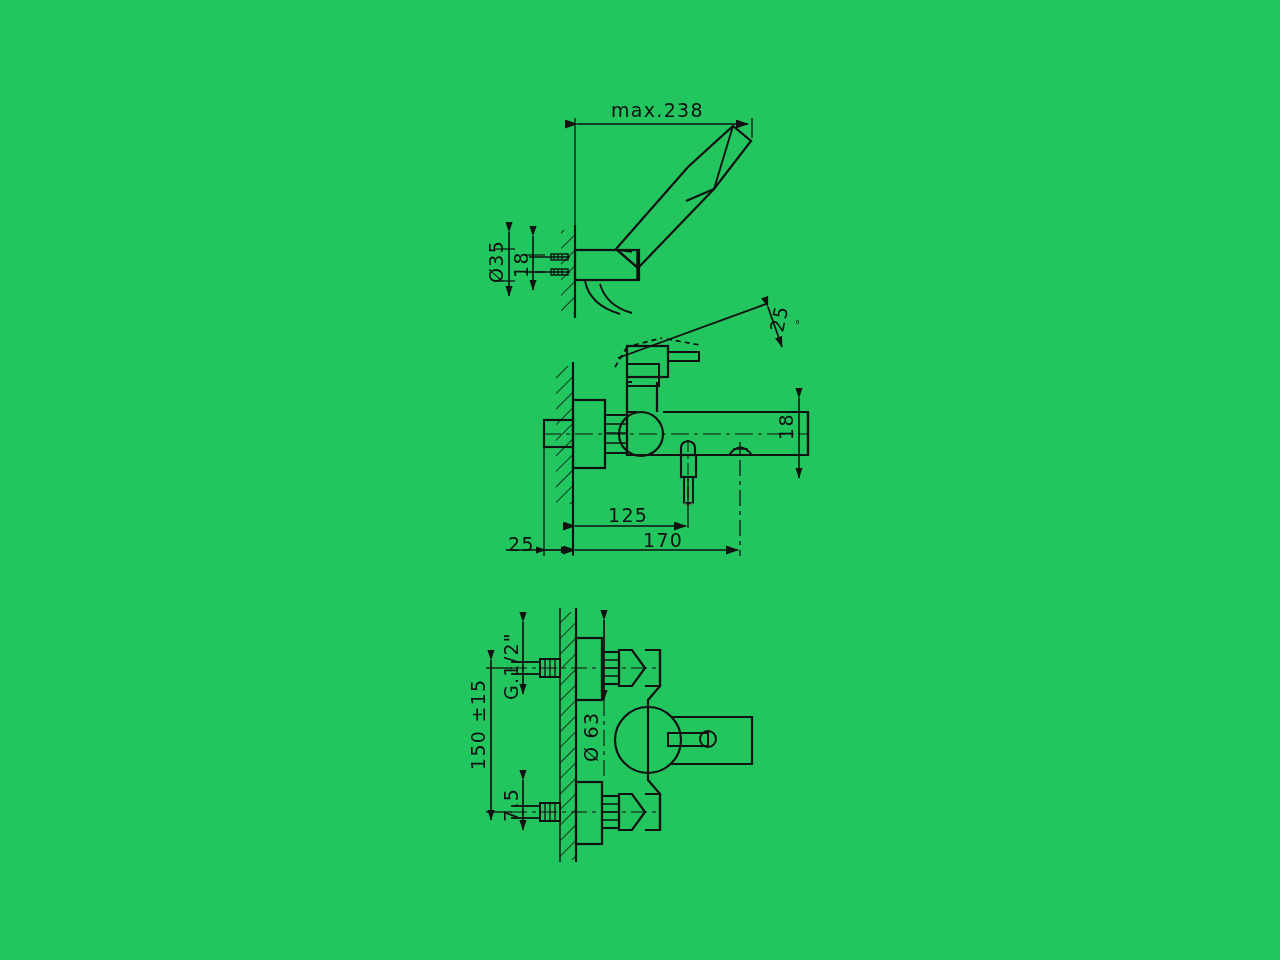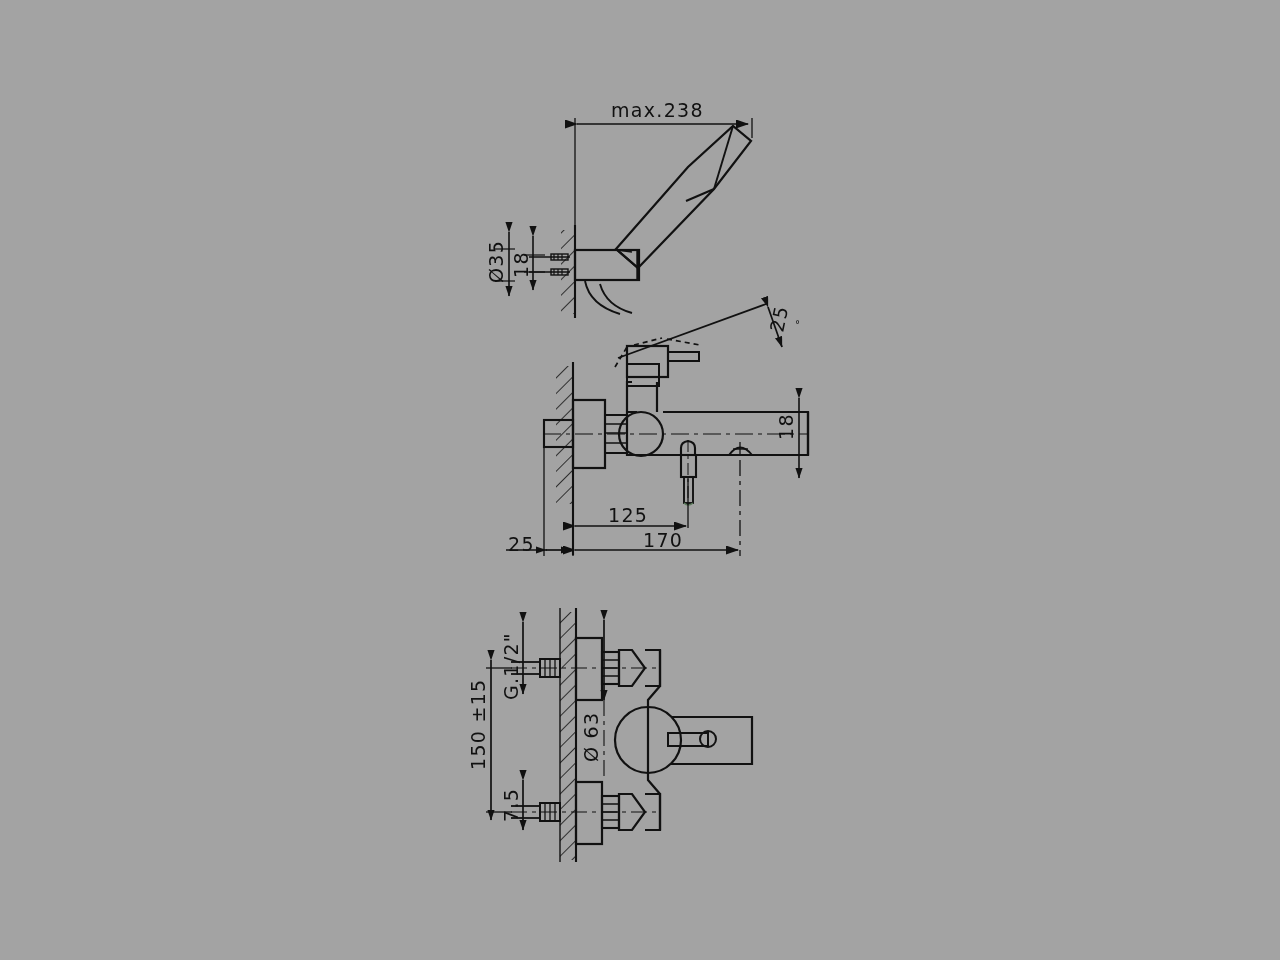--- a/index.html
+++ b/index.html
@@ -1,19 +1,19 @@
 <!DOCTYPE html>
 <html><head>
 <meta charset="utf-8">
 <title>Technical Drawing</title>
 <style>
   html,body{margin:0;padding:0;background:#ffffff;}
   body{width:1280px;height:960px;overflow:hidden;
        font-family:"DejaVu Sans","Liberation Sans",sans-serif;}
-  #sheet{position:relative;width:1280px;height:960px;background:#a3a3a3;}
+  #sheet{position:relative;width:1280px;height:960px;background:#22c55e;}
   svg#drawing{position:absolute;left:0;top:0;width:1280px;height:960px;display:block;}
   .lbl{font-family:"DejaVu Sans","Liberation Sans",sans-serif;
        font-size:19px;fill:#111111;letter-spacing:1.3px;}
   .deg{font-size:10px;}
 </style>
 </head>
 <body>
 
 <div id="sheet">
 <svg id="drawing" viewBox="0 0 1280 960">

